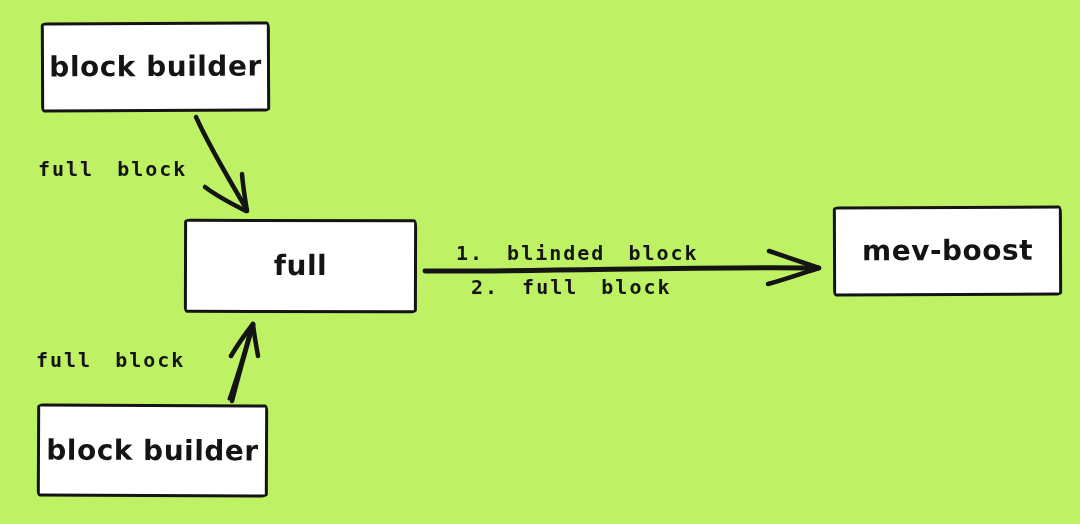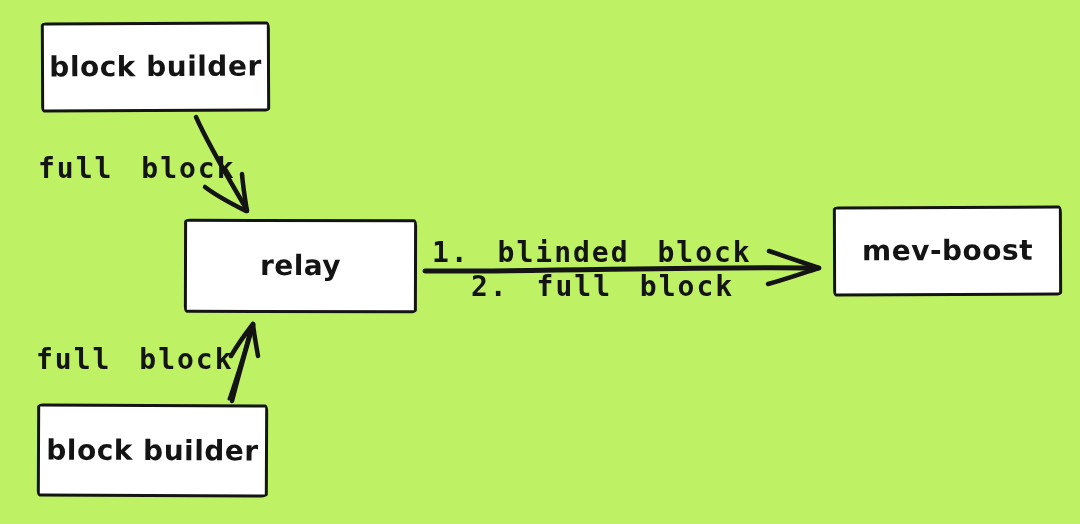--- a/index.html
+++ b/index.html
@@ -34,30 +34,30 @@
     letter-spacing: 0.5px;
   }
   #box-builder-top    { left: 41px;  top: 22px;  width: 229px; height: 90px; transform: rotate(-0.25deg); }
   #box-relay          { left: 184px; top: 219px; width: 233px; height: 94px; transform: rotate(0.15deg); }
   #box-validator      { left: 833px; top: 206px; width: 229px; height: 90px; transform: rotate(-0.2deg); text-align: right; }
   #box-builder-bottom { left: 37px;  top: 404px; width: 231px; height: 93px; transform: rotate(0.25deg); }
   .mono-label {
     position: absolute;
     font-family: "DejaVu Sans Mono", monospace;
     font-weight: bold;
-    font-size: 28px;
+    font-size: 20px;
     line-height: 28px;
     letter-spacing: 2px;
     word-spacing: 9px;
     color: #141414;
     white-space: pre;
   }
   #label-full-block-top    { left: 38px;  top: 155px; }
   #label-full-block-bottom { left: 36px;  top: 346px; }
-  #label-blinded-block     { left: 432px; top: 239px; }
+  #label-blinded-block     { left: 456px; top: 239px; }
   #label-full-block-mid    { left: 456px; top: 273px; margin-left: 15px; }
 </style>
 </head>
 <body>
 
 <div class="canvas">
 
   <svg class="edges" viewBox="0 0 1080 524" fill="none" stroke="#141414" stroke-linecap="round" stroke-linejoin="round">
 
     <g>
@@ -78,21 +78,21 @@
       <path stroke-width="4.5" d="M769 251 C787 257, 804 263, 819 268"></path>
       <path stroke-width="4.5" d="M768 284 C786 279, 803 273, 819 268"></path>
     </g>
   </svg>
 
   <div class="box" id="box-builder-top">
     <span>block builder</span>
   </div>
 
   <div class="box" id="box-relay">
-    <span>relay</span>
+    <span>full</span>
   </div>
 
   <div class="box" id="box-validator">
     <span>mev-boost</span>
   </div>
 
   <div class="box" id="box-builder-bottom">
     <span>block builder</span>
   </div>
 

